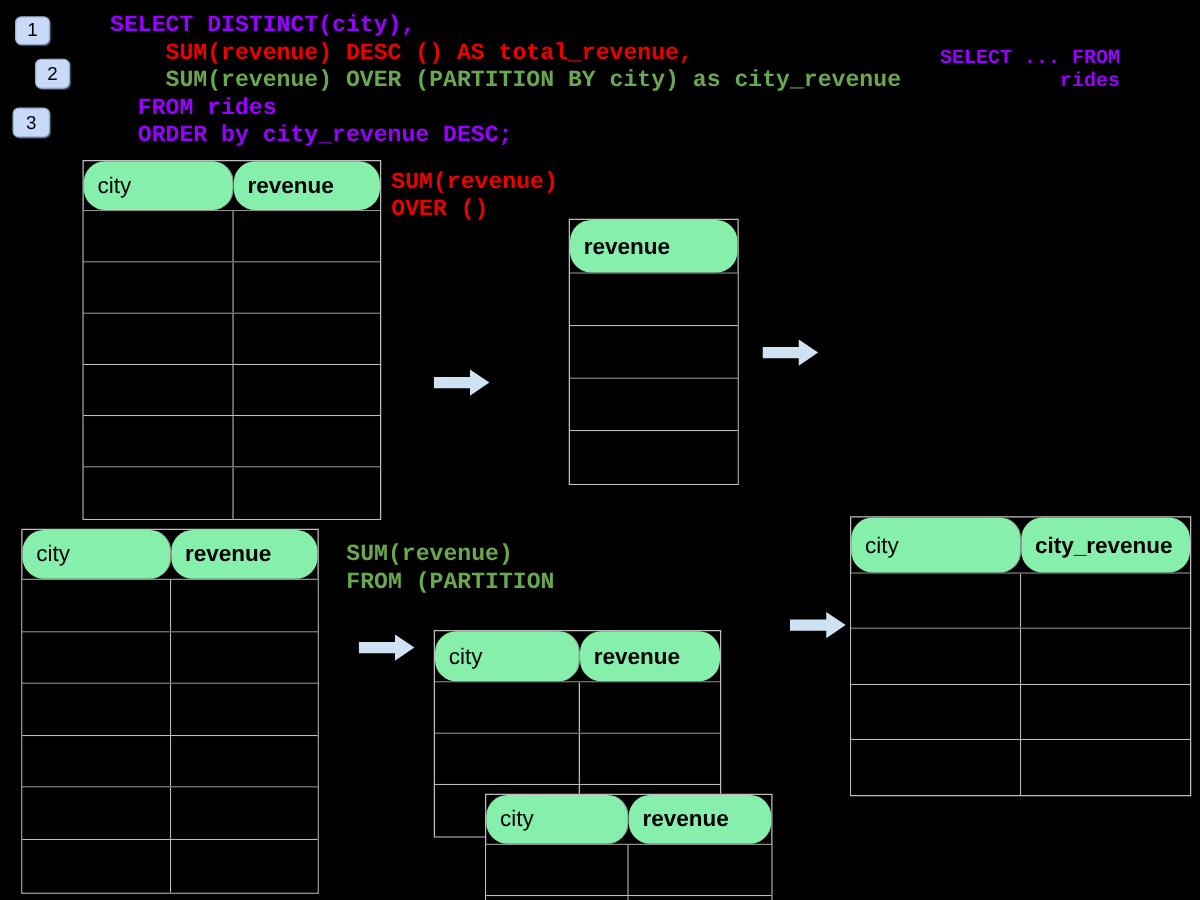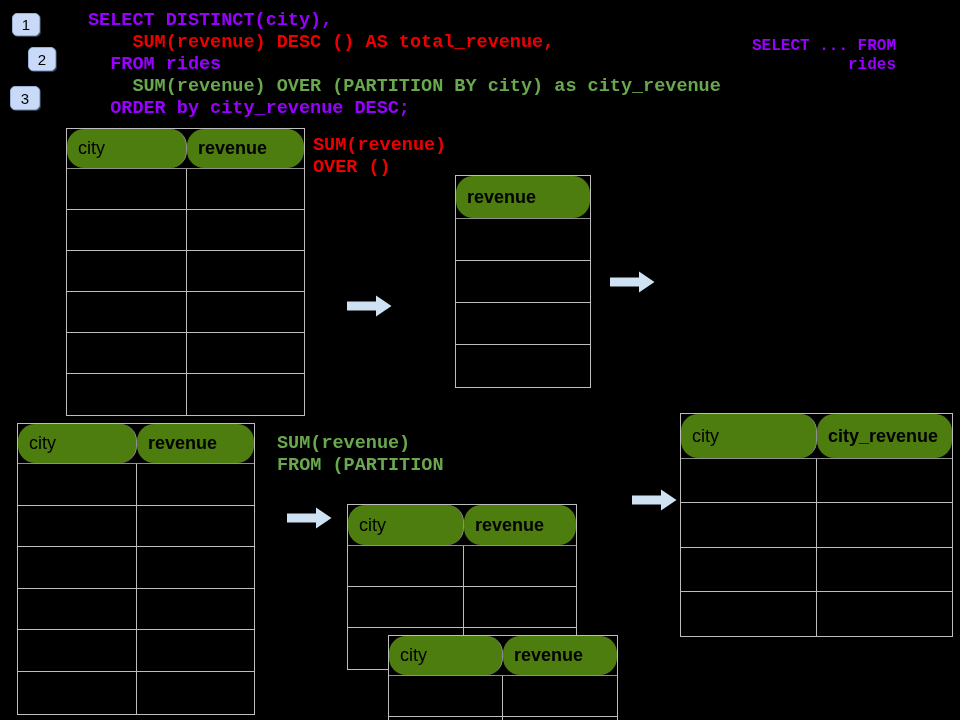--- a/index.html
+++ b/index.html
@@ -46,21 +46,21 @@
     position:absolute;
     background:#000;
     border:1px solid #bdbdbd;
   }
   .thead,.tr{display:flex;}
   .thead{border-bottom:1px solid #8f8f8f;}
   .tr{border-bottom:1px solid #bdbdbd;}
   .tr:last-child{border-bottom:0;}
   .cell{flex:1;}
   .th{
-    background:#4d7c0f;
+    background:#86efac;
     color:#000;
     font:18px "Liberation Sans",sans-serif;
     display:flex;align-items:center;
     padding-left:11px;
     border-right:1px solid #8f8f8f;
     border-radius:17px;
   }
   .td{border-right:1px solid #bdbdbd;background:#000;}
   .thead .cell:last-child,.tr .cell:last-child{border-right:0;font-weight:bold;}
 
@@ -95,21 +95,21 @@
   .arrow-3{left:287px;top:507px;}
   .arrow-4{left:632px;top:489px;}
 </style>
 </head>
 <body>
 
 <div class="badge badge-1">1</div>
 <div class="badge badge-2">2</div>
 <div class="badge badge-3">3</div>
 
-<div class="codeblock code-main"><div class="line c-purple">SELECT DISTINCT(city),</div><div class="line c-red">    SUM(revenue) DESC () AS total_revenue,</div><div class="line c-purple">  FROM rides</div><div class="line c-green">    SUM(revenue) OVER (PARTITION BY city) as city_revenue</div><div class="line c-purple">  ORDER by city_revenue DESC;</div></div>
+<div class="codeblock code-main"><div class="line c-purple">SELECT DISTINCT(city),</div><div class="line c-red">    SUM(revenue) DESC () AS total_revenue,</div><div class="line c-green">    SUM(revenue) OVER (PARTITION BY city) as city_revenue</div><div class="line c-purple">  FROM rides</div><div class="line c-purple">  ORDER by city_revenue DESC;</div></div>
 <div class="codeblock code-side"><div class="line c-purple">SELECT ... FROM</div><div class="line c-purple">rides</div></div>
 
 <div class="codeblock label-total"><div class="line c-red">SUM(revenue)</div><div class="line c-red">OVER ()</div></div>
 <div class="codeblock label-part"><div class="line c-green">SUM(revenue)</div><div class="line c-green">FROM (PARTITION</div></div>
 
 <div class="tbl t-src-top">
     <div class="thead">
       <div class="cell th">city</div>
       <div class="cell th">revenue</div>
     </div>

